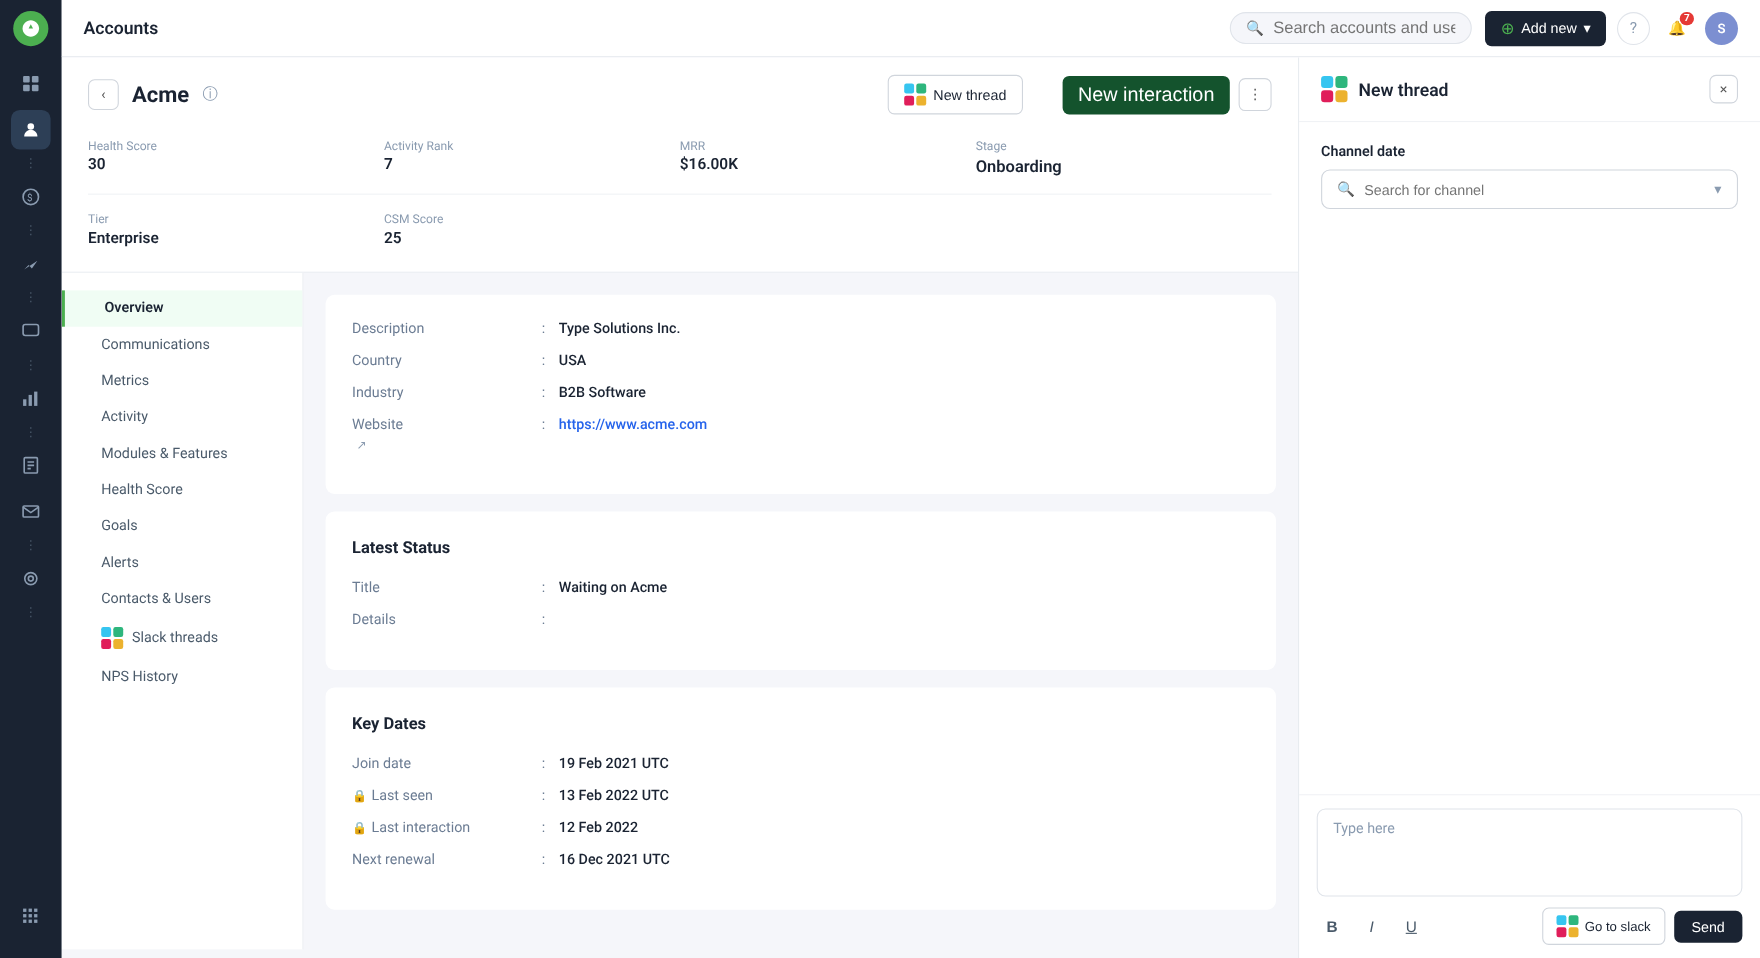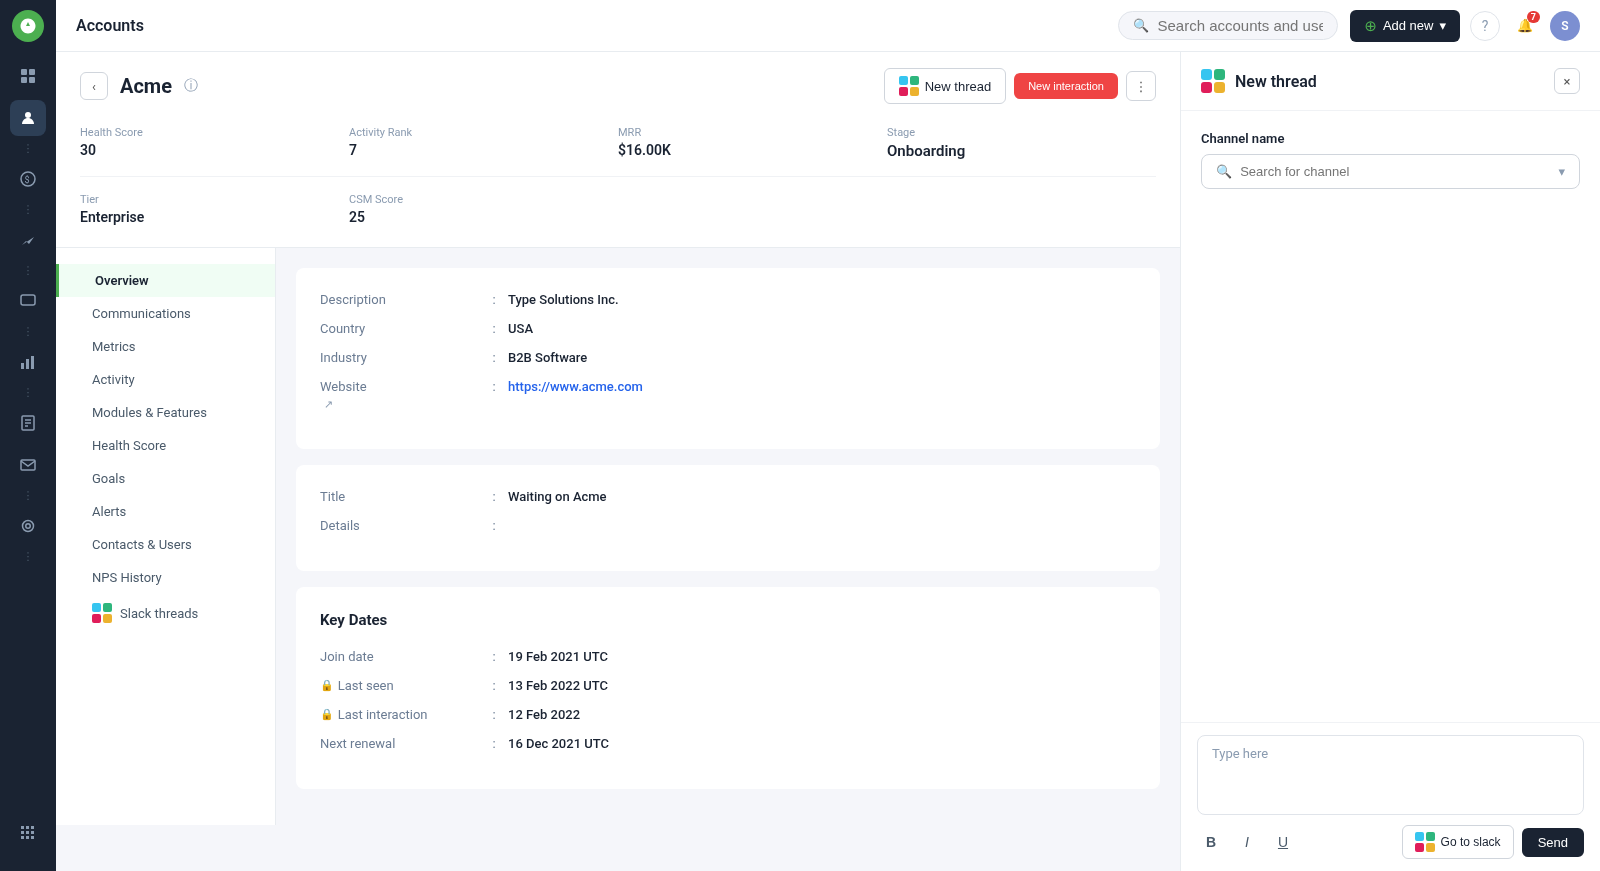--- a/index.html
+++ b/index.html
@@ -40,21 +40,21 @@
     .account-panel { flex: 1; background: #f5f6fa; overflow-y: auto; }
 
     
     .account-header { background: white; border-bottom: 1px solid #e8ecf0; padding: 16px 24px; }
     .account-header-top { display: flex; align-items: center; gap: 12px; margin-bottom: 16px; }
     .back-btn { width: 28px; height: 28px; border: 1px solid #d0d5dc; border-radius: 6px; display: flex; align-items: center; justify-content: center; cursor: pointer; color: #555; font-size: 13px; }
     .account-name { font-size: 20px; font-weight: 700; color: #1a2332; }
     .info-icon { color: #8a9bb0; font-size: 14px; }
     .account-actions { margin-left: auto; display: flex; align-items: center; gap: 8px; }
     .new-thread-btn { display: flex; align-items: center; gap: 6px; border: 1px solid #d0d5dc; background: white; border-radius: 6px; padding: 7px 14px; cursor: pointer; font-size: 13px; font-weight: 500; color: #1a2332; }
-    .new-interaction-btn { background: #ef4444; color: white; border: none; border-radius: 6px; padding: 7px 14px; cursor: pointer; font-size: 11px; font-weight: 500; }
+    .new-interaction-btn { background: #14532d; color: white; border: none; border-radius: 6px; padding: 7px 14px; cursor: pointer; font-size: 18px; font-weight: 500; margin-left: 28px; }
     .more-btn { width: 30px; height: 30px; border: 1px solid #d0d5dc; border-radius: 6px; display: flex; align-items: center; justify-content: center; cursor: pointer; color: #555; }
 
     .account-stats { display: grid; grid-template-columns: repeat(4, 1fr); gap: 0; }
     .stat-item { padding: 6px 0; }
     .stat-label { font-size: 11px; color: #8a9bb0; margin-bottom: 3px; }
     .stat-value { font-size: 14px; font-weight: 600; color: #1a2332; }
     .stat-value.stage { font-size: 15px; }
 
     .account-meta { display: grid; grid-template-columns: repeat(4, 1fr); gap: 0; margin-top: 10px; padding-top: 10px; border-top: 1px solid #f0f2f5; }
 
@@ -283,30 +283,30 @@
           <div class="side-nav">
             <div class="side-nav-item active">Overview</div>
             <div class="side-nav-item">Communications</div>
             <div class="side-nav-item">Metrics</div>
             <div class="side-nav-item">Activity</div>
             <div class="side-nav-item">Modules &amp; Features</div>
             <div class="side-nav-item">Health Score</div>
             <div class="side-nav-item">Goals</div>
             <div class="side-nav-item">Alerts</div>
             <div class="side-nav-item">Contacts &amp; Users</div>
-            <div class="side-nav-item">NPS History</div>
             <div class="side-nav-item">
               <div class="slack-logo-sm" style="flex-shrink:0;">
                 <div class="sl-tl"></div>
                   <div class="sl-tr"></div>
                   <div class="sl-bl"></div>
                   <div class="sl-br"></div>
               </div>
               Slack threads
             </div>
+            <div class="side-nav-item">NPS History</div>
           </div>
 
           <div class="detail-main">
 
             <div class="section-card">
               <div class="field-row">
                 <span class="field-label">Description</span>
                 <span class="field-sep">:</span>
                 <span class="field-value">Type Solutions Inc.</span>
               </div>
@@ -322,20 +322,21 @@
               </div>
               <div class="field-row">
                 <span class="field-label">Website</span>
                 <span class="field-sep">:</span>
                 <a class="field-value link" href="#">https://www.acme.com</a>
                 <span style="color:#8a9bb0; font-size:11px; margin-left:4px;">↗</span>
               </div>
             </div>
 
             <div class="section-card">
+              <div class="section-title">Latest Status</div>
               <div class="field-row">
                 <span class="field-label">Title</span>
                 <span class="field-sep">:</span>
                 <span class="field-value">Waiting on Acme</span>
               </div>
               <div class="field-row">
                 <span class="field-label">Details</span>
                 <span class="field-sep">:</span>
               </div>
             </div>
@@ -378,21 +379,21 @@
           <div class="slack-logo">
             <div class="sl-tl"></div>
               <div class="sl-tr"></div>
               <div class="sl-bl"></div>
               <div class="sl-br"></div>
           </div>
           <span class="panel-title">New thread</span>
           <div class="panel-close">×</div>
         </div>
         <div class="panel-body">
-          <div class="channel-label">Channel name</div>
+          <div class="channel-label">Channel date</div>
           <div class="channel-search">
             <span style="color:#8a9bb0;">🔍</span>
             <input type="text" placeholder="Search for channel" style="">
             <span class="chevron">▾</span>
           </div>
         </div>
         <div class="panel-footer">
           <div class="message-box" contenteditable="true" style="">
             <span style="color:#8a9bb0;">Type here</span>
           </div>

